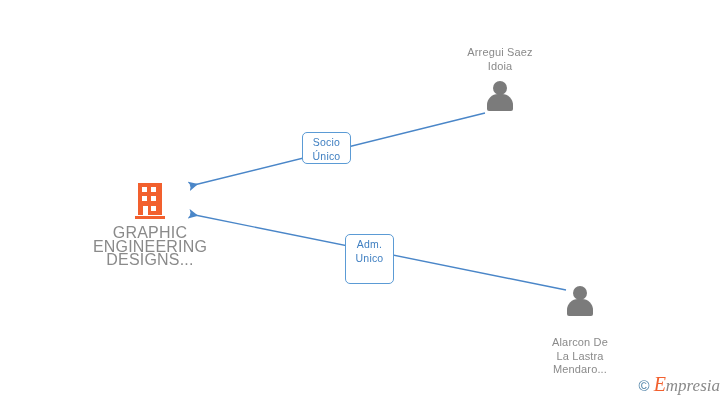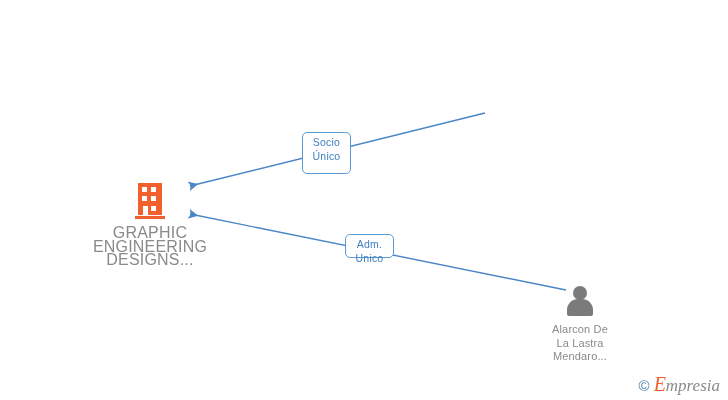--- a/index.html
+++ b/index.html
@@ -183,35 +183,43 @@
       <div class="win" style="left:16px; top:13px;"></div>
       <div class="win" style="left:16px; top:23px;"></div>
       <div class="door"></div>
       <div class="base"></div>
     </div>
     <div class="company-label" style="margin-top:7px;">GRAPHIC
 ENGINEERING
 DESIGNS...</div>
   </div>
 
+  <div class="node" id="node-person-0" style="left:440px; top:46px; width:120px;">
+    <div class="node-label">Arregui Saez
+Idoia</div>
+    <div class="person-icon" style="margin-top:8px;">
+      <div class="head"></div>
+      <div class="body"></div>
+    </div>
+  </div>
 
   <div class="node" id="node-person-1" style="left:520px; top:286px; width:120px;">
     <div class="person-icon">
       <div class="head"></div>
       <div class="body"></div>
     </div>
-    <div class="node-label" style="margin-top:7px;">Alarcon De
+    <div class="node-label" style="margin-top:20px;">Alarcon De
 La Lastra
 Mendaro...</div>
   </div>
 
-  <div class="rel-box" style="left:302px; top:132px; width:49px; height:42px;">Socio
+  <div class="rel-box" style="left:302px; top:132px; width:49px; height:32px;">Socio
 Único</div>
 
-  <div class="rel-box" style="left:345px; top:234px; width:49px; height:24px;">Adm.
+  <div class="rel-box" style="left:345px; top:234px; width:49px; height:50px;">Adm.
 Unico</div>
 
   <div id="watermark">
     <span class="copy">©</span>
     <span class="brand"><span class="cap">E</span><span>mpresia</span></span>
   </div>
 
 </div>
 
 </body></html>

